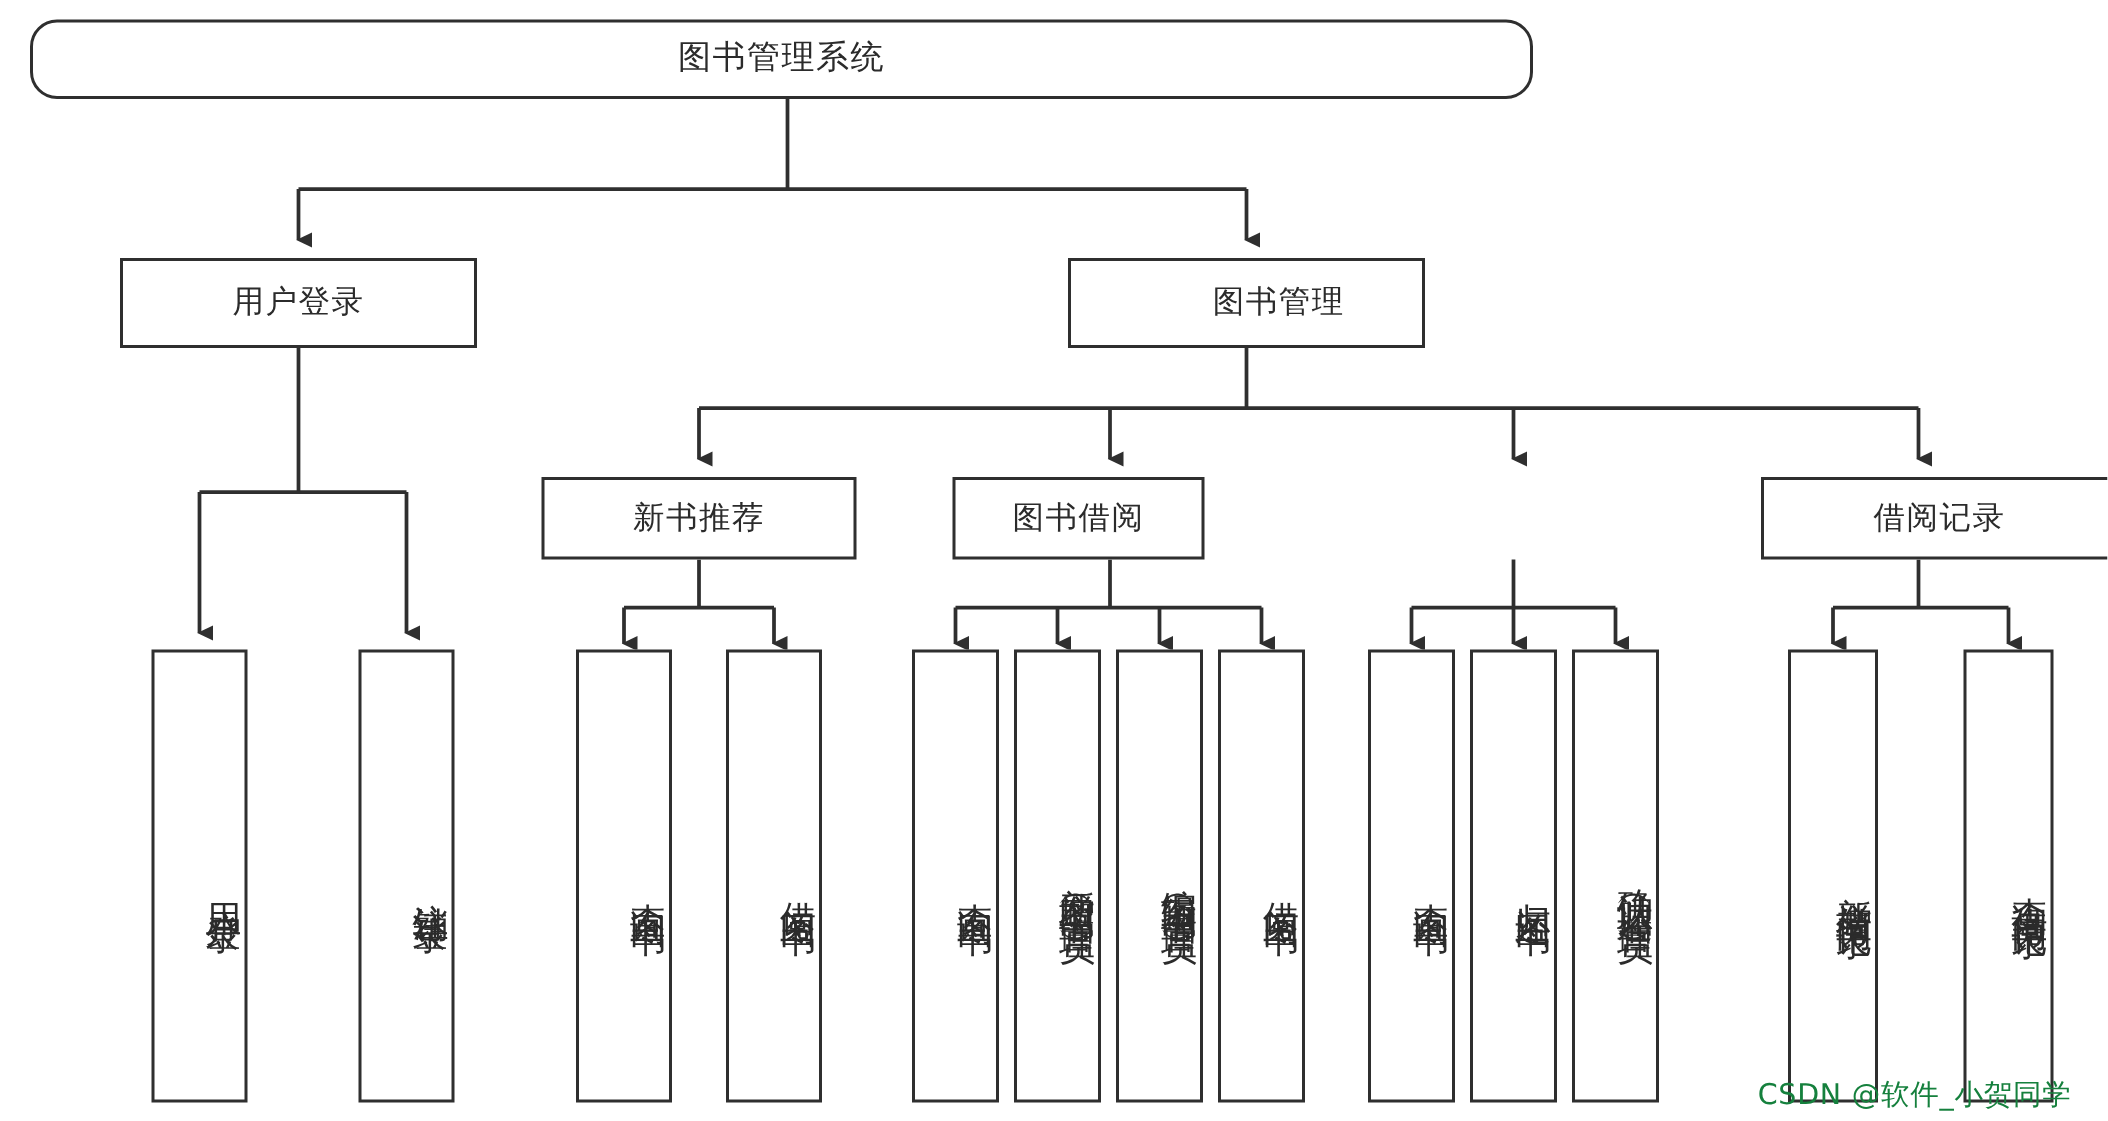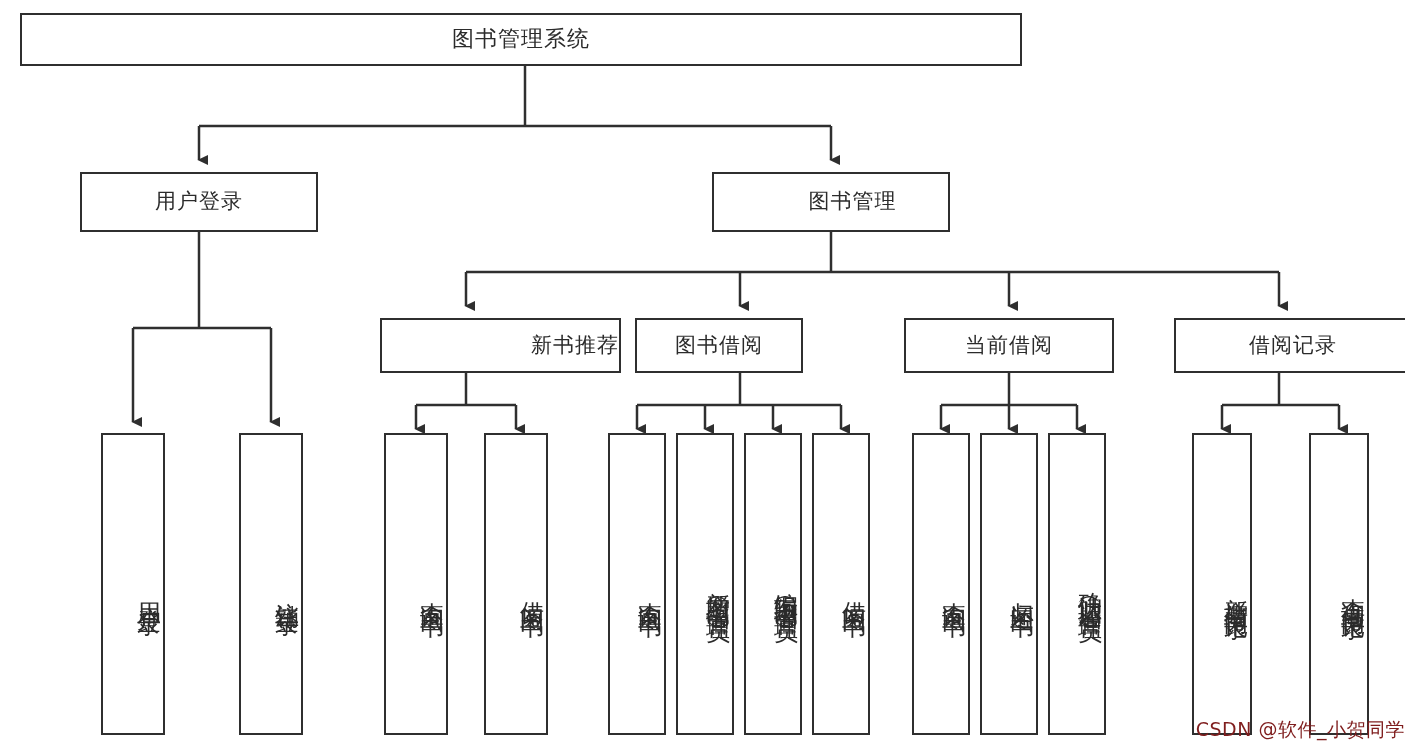--- a/index.html
+++ b/index.html
@@ -34,44 +34,45 @@
     z-index: 2;
   }
   .node-h {
     font-size: 21px;
     letter-spacing: 1px;
     line-height: 1.2;
     white-space: nowrap;
   }
   .node-root {
     font-size: 22px;
+    border-radius: 18px;
   }
   
   .node-v {
     writing-mode: vertical-rl;
     text-orientation: upright;
     font-size: 24px;
     line-height: 1.18;
     letter-spacing: 4px;
     padding-top: 14px;
     align-items: flex-start;
     justify-content: center;
   }
   .node-v .vtext {
     writing-mode: vertical-rl;
     text-orientation: upright;
     display: block;
     text-align: left;
   }
   .watermark {
     position: absolute;
-    right: 0;
+    right: 24px;
     bottom: 4px;
     font-size: 19px;
-    color: #7f1d1d;
+    color: #15803d;
     white-space: nowrap;
     z-index: 3;
     letter-spacing: 0.5px;
   }
 </style>
 </head>
 <body>
 
 <div id="canvas">
 
@@ -129,28 +130,25 @@
     <span>图书管理系统</span>
   </div>
 
   <div class="node node-h" style="left:80px; top:172px; width:238px; height:60px;">
     <span>用户登录</span>
   </div>
   <div class="node node-h" style="left:712px; top:172px; width:238px; height:60px;padding-left:43px;">
     <span>图书管理</span>
   </div>
 
-  <div class="node node-h" style="left:380px; top:318px; width:241px; height:55px;justify-content:flex-end;">
+  <div class="node node-h" style="left:361px; top:318px; width:210px; height:55px;">
     <span>新书推荐</span>
   </div>
   <div class="node node-h" style="left:635px; top:318px; width:168px; height:55px;">
     <span>图书借阅</span>
-  </div>
-  <div class="node node-h" style="left:904px; top:318px; width:210px; height:55px;">
-    <span>当前借阅</span>
   </div>
   <div class="node node-h" style="left:1174px; top:318px; width:238px; height:55px;">
     <span>借阅记录</span>
   </div>
 
   <div class="node node-v" style="left:101px; top:433px; width:64px; height:302px;">
     <span class="vtext">用户登录</span>
   </div>
   <div class="node node-v" style="left:239px; top:433px; width:64px; height:302px;">
     <span class="vtext">注销登录</span>

